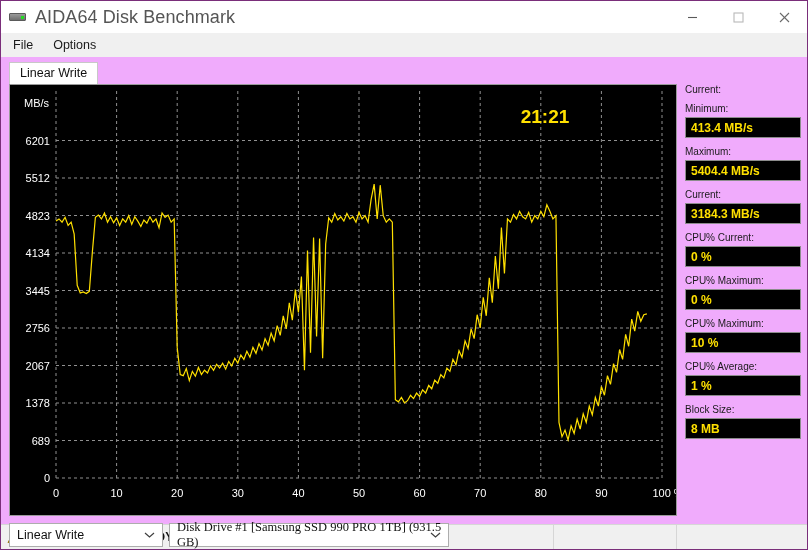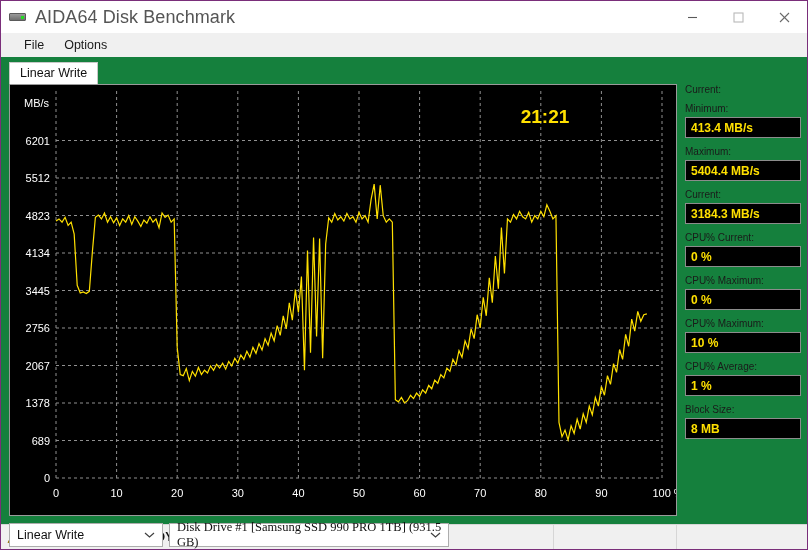--- a/index.html
+++ b/index.html
@@ -82,34 +82,34 @@
   }
   .win-btn svg { display: block; }
 
   
   .menubar {
     height: 24px;
     flex: 0 0 24px;
     background: #f0f0f0;
     display: flex;
     align-items: center;
-    padding-left: 15px;
+    padding-left: 4px;
     gap: 4px;
   }
   .menu-item {
     font-size: 12.5px;
     color: #1a1a1a;
     padding: 3px 8px;
   }
 
   
   .content {
     flex: 1 1 auto;
     position: relative;
-    background: #15803d;
+    background: #f0abfc;
     padding: 0 6px;
     box-sizing: border-box;
   }
 
   
   .tabstrip {
     position: absolute;
     left: 8px;
     top: 6px;
     height: 22px;

